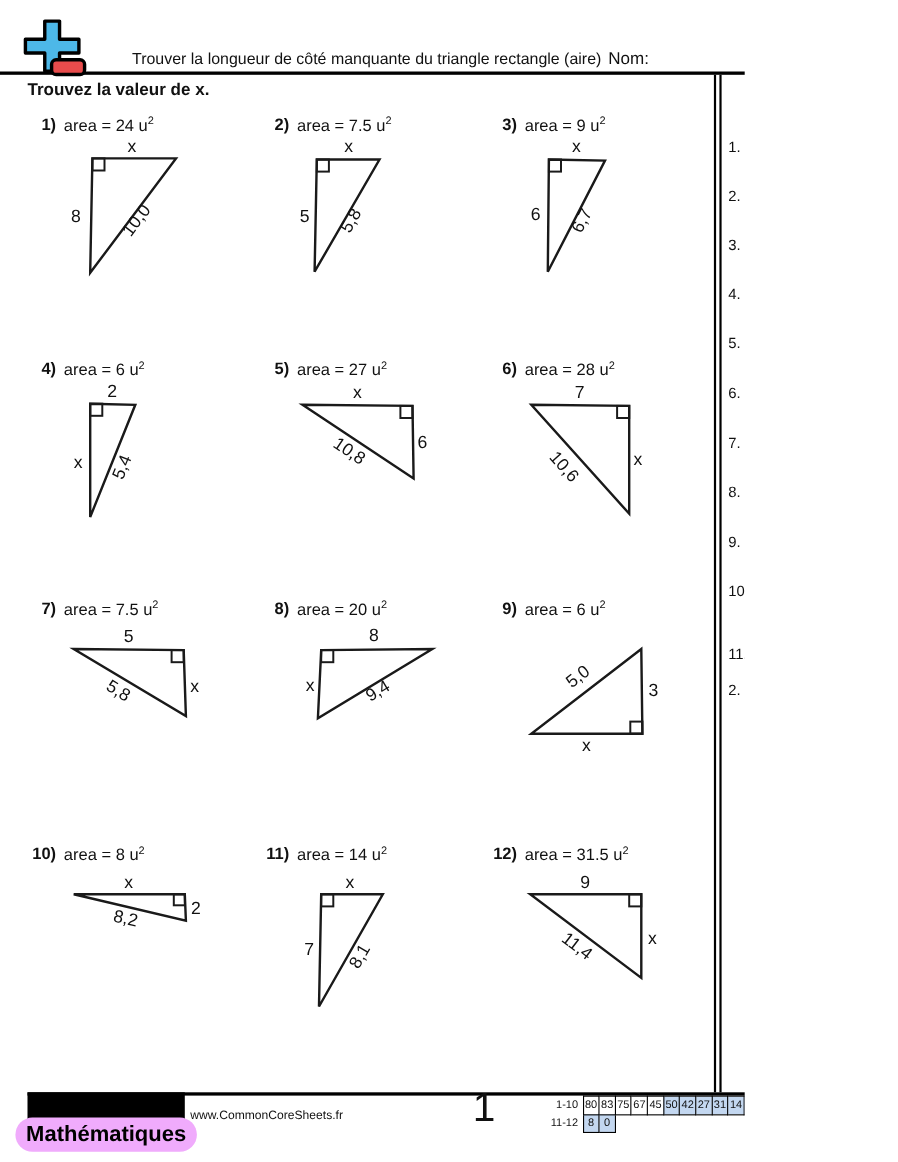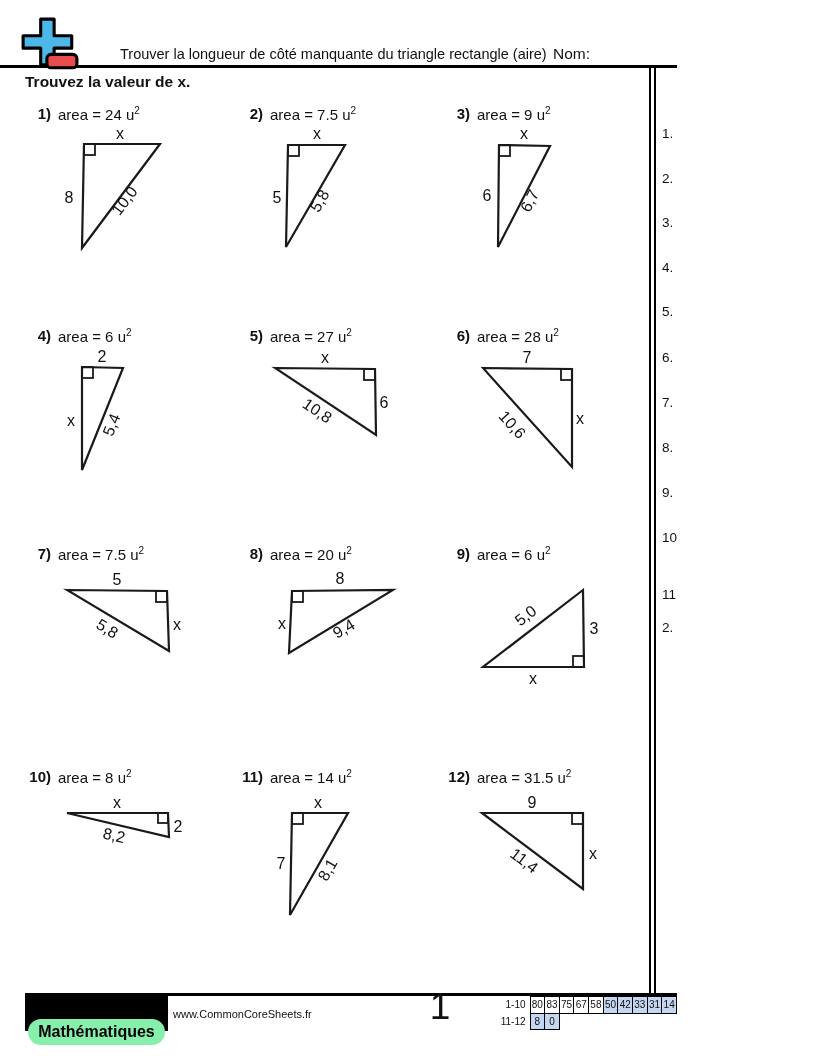--- a/index.html
+++ b/index.html
@@ -24,21 +24,21 @@
   .apanel{position:absolute;left:649px;top:68px;width:163px;height:925px;border-left:7px double #000;box-sizing:border-box;}
   .atitle{position:absolute;left:36px;top:5px;width:120px;text-align:right;font-size:19px;font-weight:bold;
           letter-spacing:1px;border-bottom:2.5px solid #000;padding-bottom:3px;}
   .arow{position:absolute;left:6px;height:18px;display:flex;align-items:flex-end;}
   .anum{font-size:13.5px;width:26px;}
   .aline{width:110px;height:100%;border-bottom:1.6px solid #2a2a2a;}
   
   .fline{position:absolute;left:25px;top:993px;width:787px;height:2.5px;background:#000;}
   .brandbox{position:absolute;left:25px;top:993px;width:143px;height:38px;background:#000;
             display:flex;align-items:center;justify-content:center;}
-  .brandpill{background:#86efac;border-radius:16px;padding:4px 10px;font-weight:bold;font-size:16px;color:#000;margin-top:39px;}
+  .brandpill{background:#f0abfc;border-radius:16px;padding:4px 10px;font-weight:bold;font-size:20px;color:#000;margin-top:39px;}
   .url{position:absolute;left:173px;top:1008px;font-size:11px;}
   .pagenum{position:absolute;left:418px;top:986px;width:44px;text-align:center;font-size:37px;}
   .gtable{position:absolute;left:500px;top:996px;border-collapse:collapse;font-size:10px;}
   .gtable td{padding:0;text-align:center;}
   .gtable td.cell{border:1.4px solid #000;width:21px;height:15.5px;}
   .gtable td.glabel{border:none;padding-right:4px;text-align:right;width:60px;}
   .hl{background:#c3d7f0;}
 </style>
 </head>
 <body>
@@ -258,24 +258,24 @@
   <div class="pagenum">1</div>
 
   <table class="gtable">
     <tbody>
         <tr>
       <td class="glabel">1-10</td>
       <td class="cell">80</td>
       <td class="cell">83</td>
       <td class="cell">75</td>
       <td class="cell">67</td>
-      <td class="cell">58</td>
+      <td class="cell">45</td>
       <td class="cell hl">50</td>
       <td class="cell hl">42</td>
-      <td class="cell hl">33</td>
+      <td class="cell hl">27</td>
       <td class="cell hl">31</td>
       <td class="cell hl">14</td>
     </tr>
     <tr>
       <td class="glabel">11-12</td>
       <td class="cell hl">8</td>
       <td class="cell hl">0</td>
     </tr>
   </tbody>
     </table>

